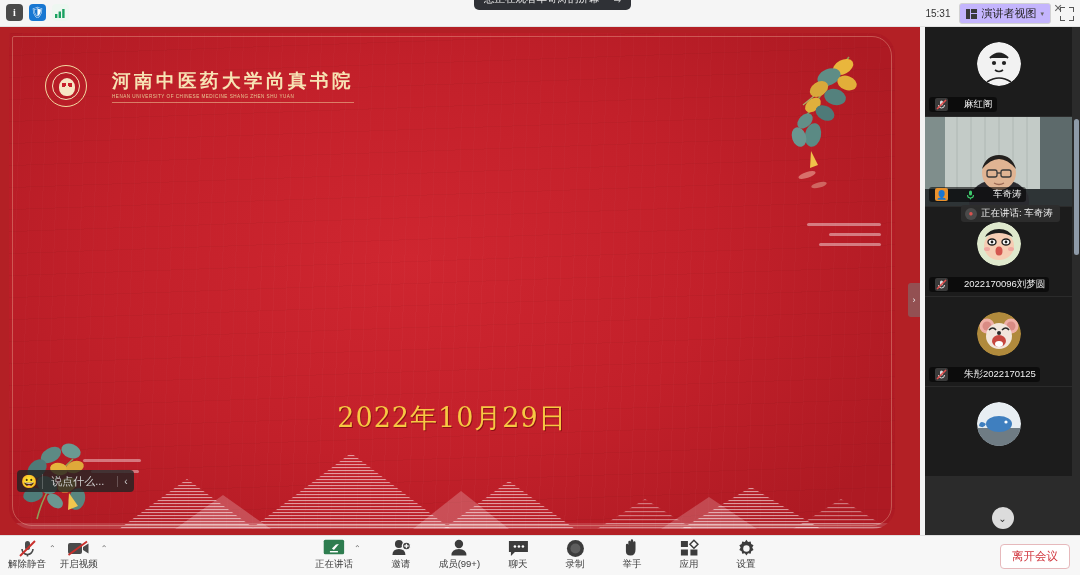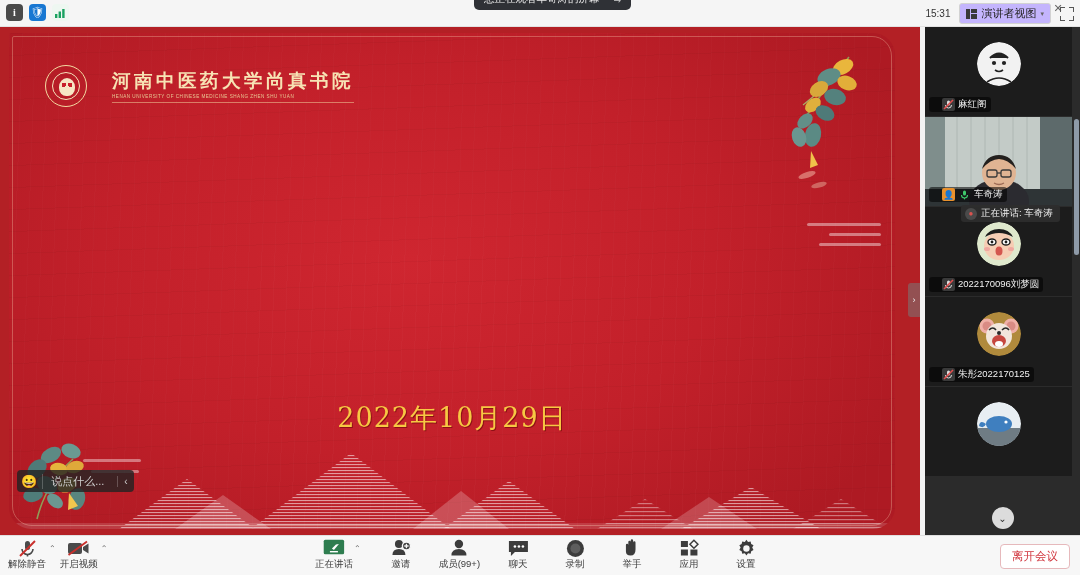--- a/index.html
+++ b/index.html
@@ -169,22 +169,22 @@
     background:#2b2b2b; overflow:hidden;
   }
   .tile { position:relative; width:147px; height:90px; background:#1c1c1c; border-bottom:1px solid #2b2b2b; overflow:hidden; }
   .tile.video { background:linear-gradient(170deg,#8a9a9e 0%,#b9c4c2 42%,#6d7a7c 100%); }
   .avatar {
     position:absolute; left:50%; top:42%; transform:translate(-50%,-50%);
     width:44px; height:44px; border-radius:50%; overflow:hidden;
   }
   .namebar {
     position:absolute; left:4px; bottom:4px;
-    display:flex; align-items:center; gap:3px;
-    background:rgba(0,0,0,.55); border-radius:3px; padding:1px 4px 1px 13px;
+    display:flex; align-items:center; gap:16px;
+    background:rgba(0,0,0,.55); border-radius:3px; padding:1px 4px 1px 6px;
     max-width:139px;
   }
   .mic { width:13px; height:13px; border-radius:2px; position:relative; flex:0 0 auto;
          display:flex; align-items:center; justify-content:center; font-size:9px; }
   .mic-muted { background:#3a3a3a; color:#d9534f; }
   .mic-on { background:transparent; color:#3ec96b; font-size:11px; }
   .mic-orange { background:#e8912d; color:#fff; font-size:9px; }
   .nm { font-size:9.5px; color:#f0f0f0; white-space:nowrap; overflow:hidden; text-overflow:ellipsis; }
 
   .speaking-pill {

